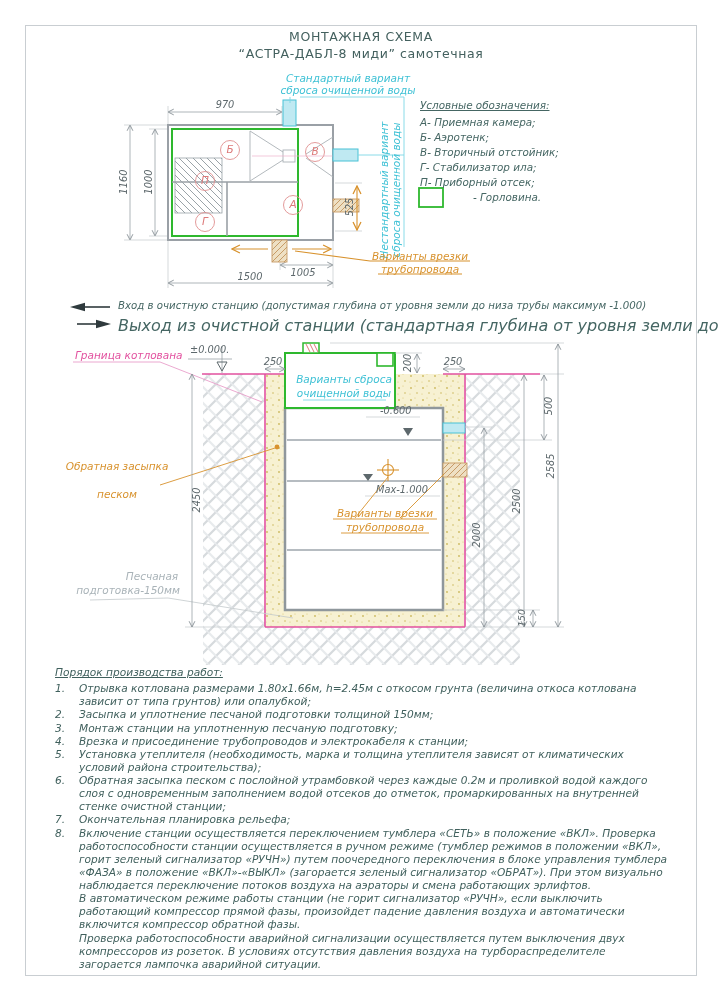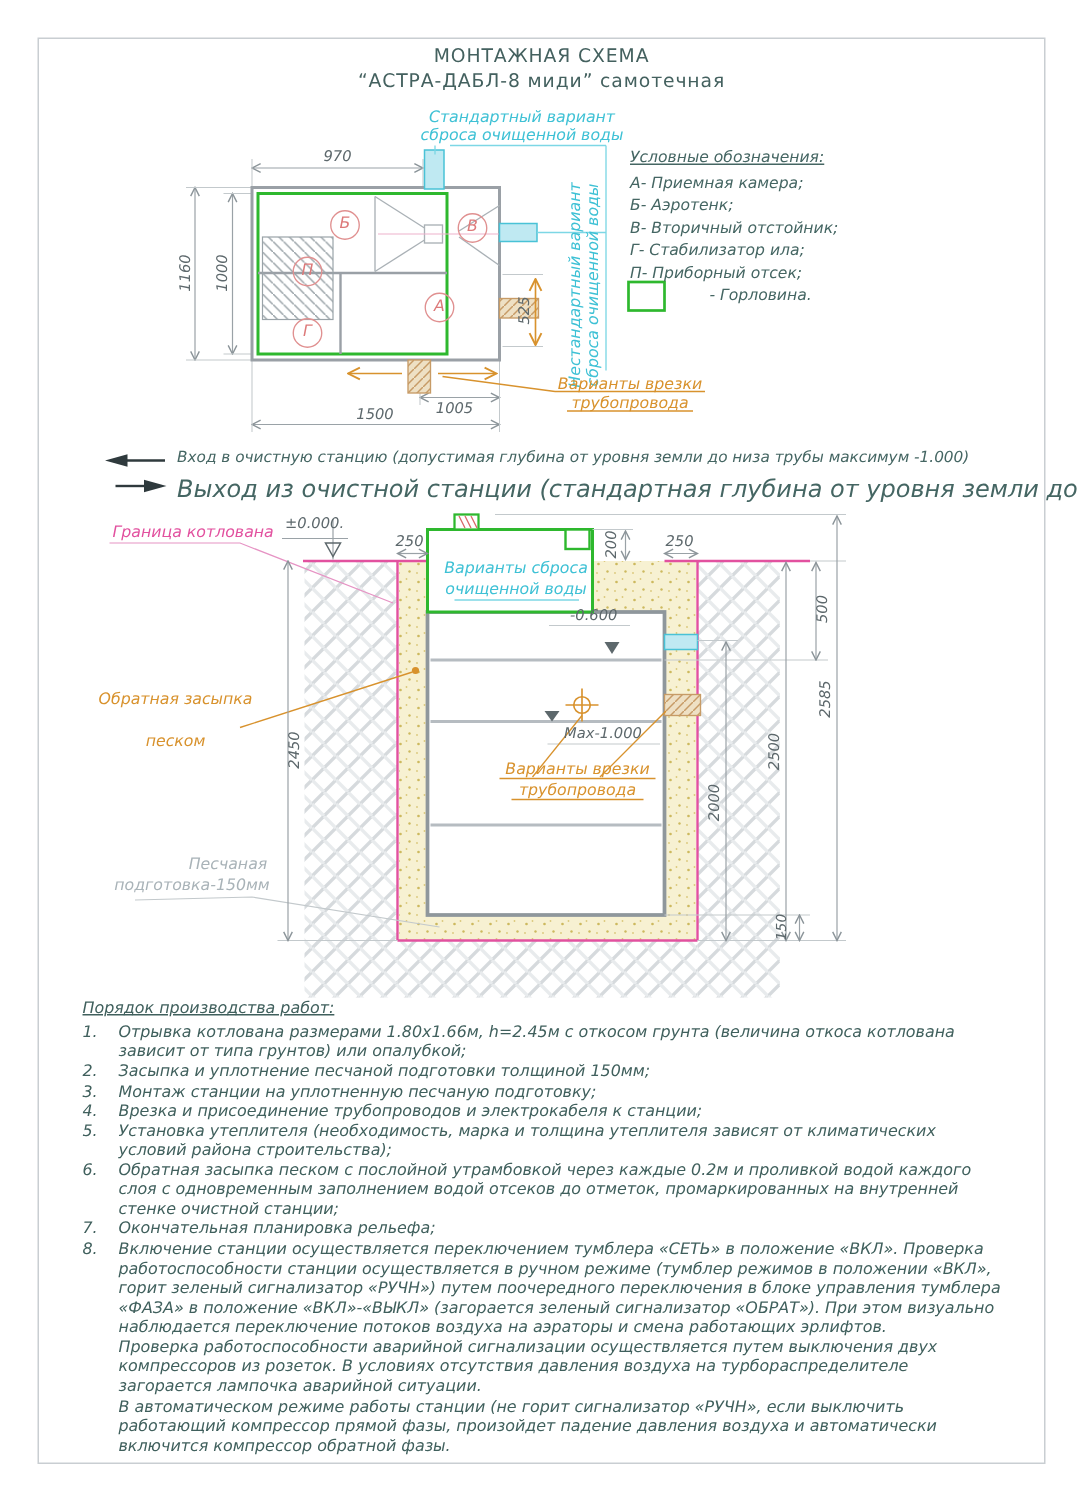--- a/index.html
+++ b/index.html
@@ -321,20 +321,20 @@
     <div class="row">
         <div class="num">7.</div>
         <div class="txt">Окончательная планировка рельефа;</div>
       </div>
     <div class="row">
         <div class="num">8.</div>
         <div class="txt">Включение станции осуществляется переключением тумблера «СЕТЬ» в положение «ВКЛ». Проверка работоспособности станции осуществляется в ручном режиме (тумблер режимов в положении «ВКЛ», горит зеленый сигнализатор «РУЧН») путем поочередного переключения в блоке управления тумблера «ФАЗА»  в положение «ВКЛ»-«ВЫКЛ» (загорается зеленый сигнализатор «ОБРАТ»).  При этом визуально наблюдается переключение потоков воздуха на аэраторы и смена работающих эрлифтов.</div>
       </div>
     <div class="row">
         <div class="num"></div>
+        <div class="txt">В автоматическом режиме работы станции (не горит сигнализатор «РУЧН», если выключить работающий компрессор прямой фазы, произойдет падение давления воздуха и автоматически включится компрессор обратной фазы.</div>
+      </div>
+    <div class="row">
+        <div class="num"></div>
         <div class="txt">Проверка работоспособности аварийной сигнализации осуществляется путем выключения двух компрессоров из розеток. В условиях  отсутствия давления воздуха на турбораспределителе загорается лампочка аварийной ситуации.</div>
-      </div>
-    <div class="row">
-        <div class="num"></div>
-        <div class="txt">В автоматическом режиме работы станции (не горит сигнализатор «РУЧН», если выключить работающий компрессор прямой фазы, произойдет падение давления воздуха и автоматически включится компрессор обратной фазы.</div>
       </div>
   </div>
 </div>
 
 </body></html>

